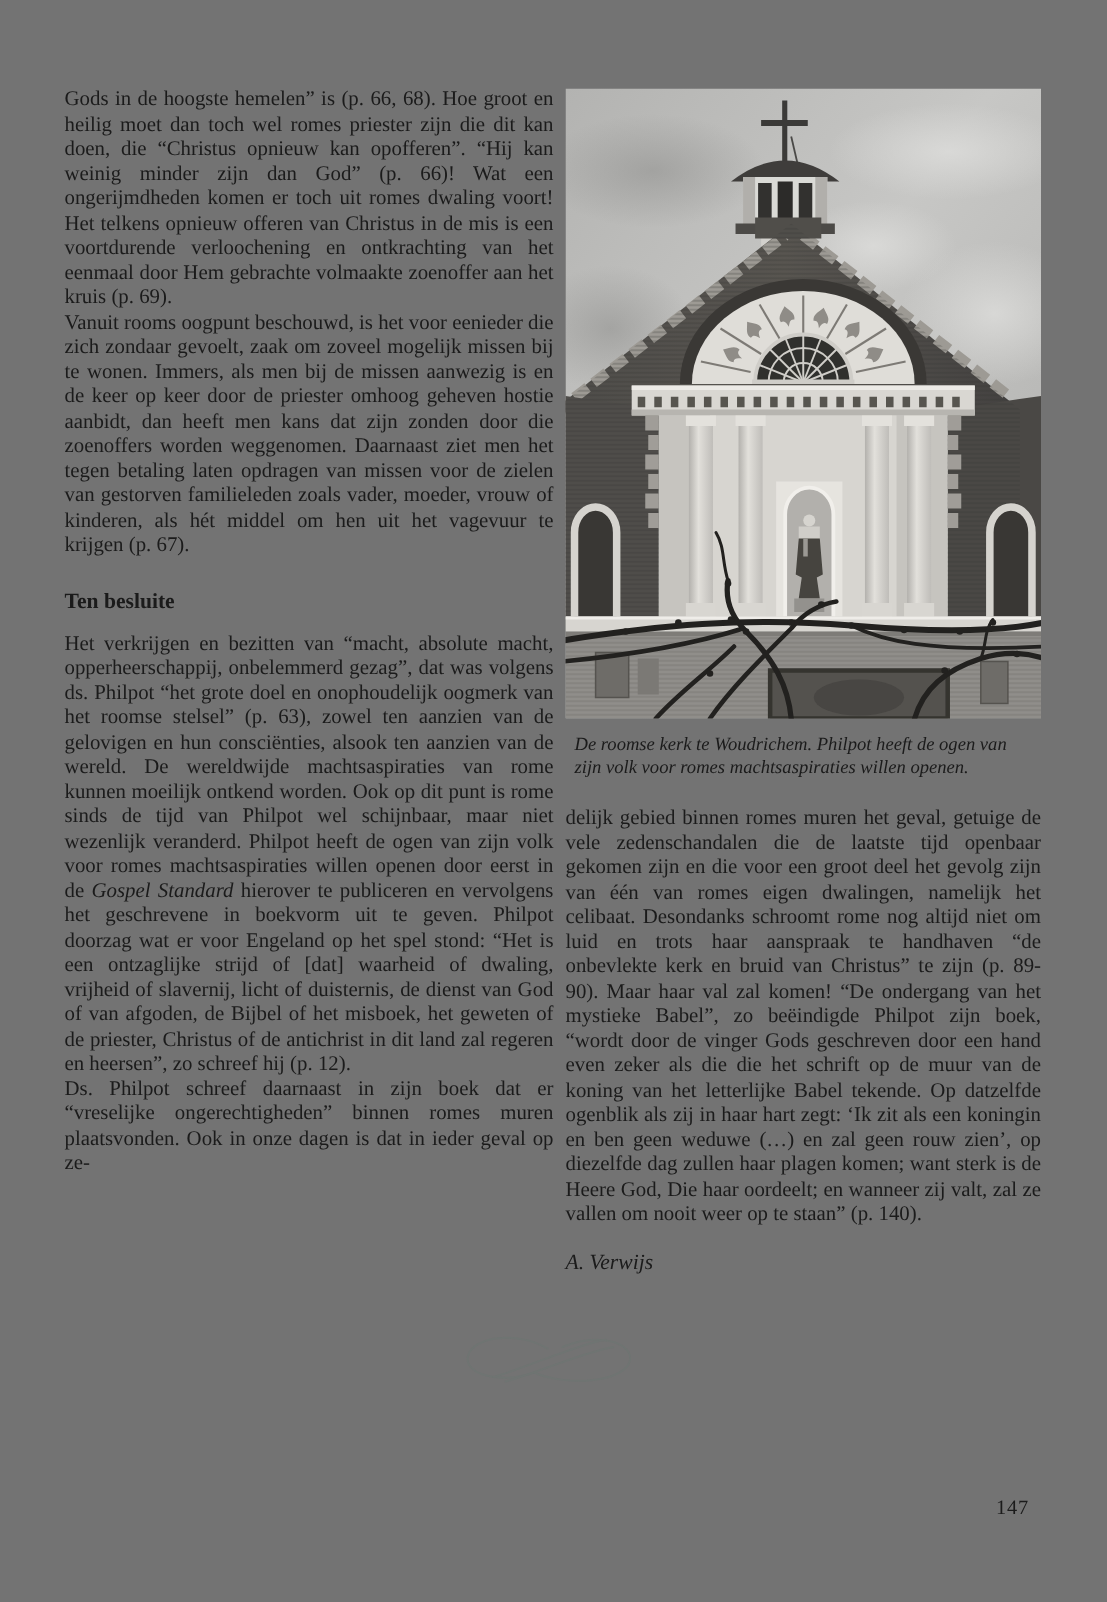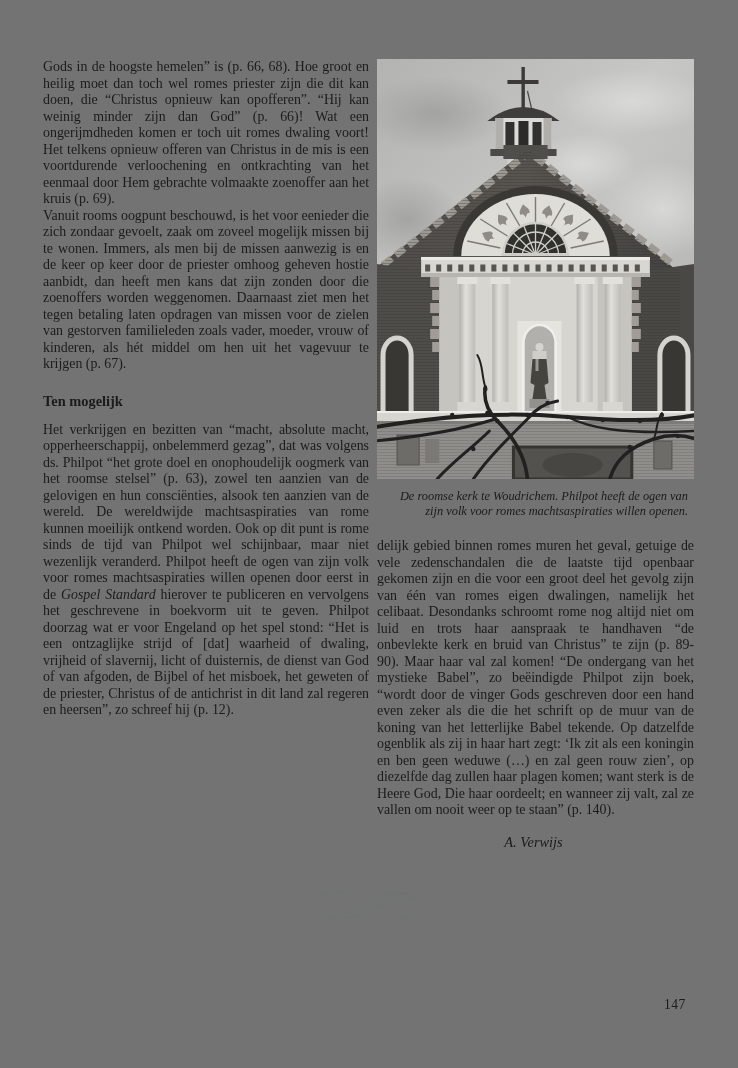--- a/index.html
+++ b/index.html
@@ -29,27 +29,27 @@
   .photo-frame{
     width:317px;height:420px;
     line-height:0;
   }
   .photo-frame svg{width:317px;height:420px;display:block;}
   .caption{
     margin:10px 6px 19px 6px;
     font-size:12.4px;
     line-height:15.2px;
     font-style:italic;
-    text-align:right;
+    text-align:left;
   }
   .author{
     margin-top:15px;
     font-size:14.4px;
     font-style:italic;
-    text-align:center;
+    text-align:left;
     padding-right:4px;
   }
   .flourish{
     position:absolute;
     left:300px;top:885px;
     width:132px;height:44px;
   }
   .page-number{
     position:absolute;
     left:664px;top:997px;
@@ -58,22 +58,23 @@
   }
 </style>
 </head>
 <body>
 
 <div class="page">
 
   <div class="col col-left body-text">
     <p>Gods in de hoogste hemelen” is (p. 66, 68). Hoe groot en heilig moet dan toch wel romes priester zijn die dit kan doen, die “Christus opnieuw kan opofferen”. “Hij kan weinig minder zijn dan God” (p. 66)! Wat een ongerijmdheden komen er toch uit romes dwaling voort! Het telkens opnieuw offeren van Christus in de mis is een voortdurende verloochening en ontkrachting van het eenmaal door Hem gebrachte volmaakte zoenoffer aan het kruis (p. 69).</p>
     <p>Vanuit rooms oogpunt beschouwd, is het voor eenieder die zich zondaar gevoelt, zaak om zoveel mogelijk missen bij te wonen. Immers, als men bij de missen aanwezig is en de keer op keer door de priester omhoog geheven hostie aanbidt, dan heeft men kans dat zijn zonden door die zoenoffers worden weggenomen. Daarnaast ziet men het tegen betaling laten opdragen van missen voor de zielen van gestorven familieleden zoals vader, moeder, vrouw of kinderen, als hét middel om hen uit het vagevuur te krijgen (p. 67).</p>
-    <h3 class="section-heading">Ten mogelijk</h3>
+    <h3 class="section-heading">Ten besluite</h3>
     <p><span>Het verkrijgen en bezitten van “macht, absolute macht, opperheerschappij, onbelemmerd gezag”, dat was volgens ds. Philpot “het grote doel en onophoudelijk oogmerk van het roomse stelsel” (p. 63), zowel ten aanzien van de gelovigen en hun consciënties, alsook ten aanzien van de wereld. De wereldwijde machtsaspiraties van rome kunnen moeilijk ontkend worden. Ook op dit punt is rome sinds de tijd van Philpot wel schijnbaar, maar niet wezenlijk veranderd. Philpot heeft de ogen van zijn volk voor romes machtsaspiraties willen openen door eerst in de </span><i>Gospel Standard</i><span> hierover te publiceren en vervolgens het geschrevene in boekvorm uit te geven. Philpot doorzag wat er voor Engeland op het spel stond: “Het is een ontzaglijke strijd of [dat] waarheid of dwaling, vrijheid of slavernij, licht of duisternis, de dienst van God of van afgoden, de Bijbel of het misboek, het geweten of de priester, Christus of de antichrist in dit land zal regeren en heersen”, zo schreef hij (p. 12).</span></p>
+    <p>Ds. Philpot schreef daarnaast in zijn boek dat er “vreselijke ongerechtigheden” binnen romes muren plaatsvonden. Ook in onze dagen is dat in ieder geval op ze-</p>
   </div>
 
   <div class="col col-right">
 
     <div class="photo-frame" title="De roomse kerk te Woudrichem">
       <svg viewBox="0 0 316 420" preserveAspectRatio="none" role="img">
         <defs>
           <linearGradient id="sky" x1="0" y1="0" x2="1" y2="1">
             <stop offset="0" stop-color="#b3b3b1"></stop>
             <stop offset="0.45" stop-color="#c7c7c5"></stop>

